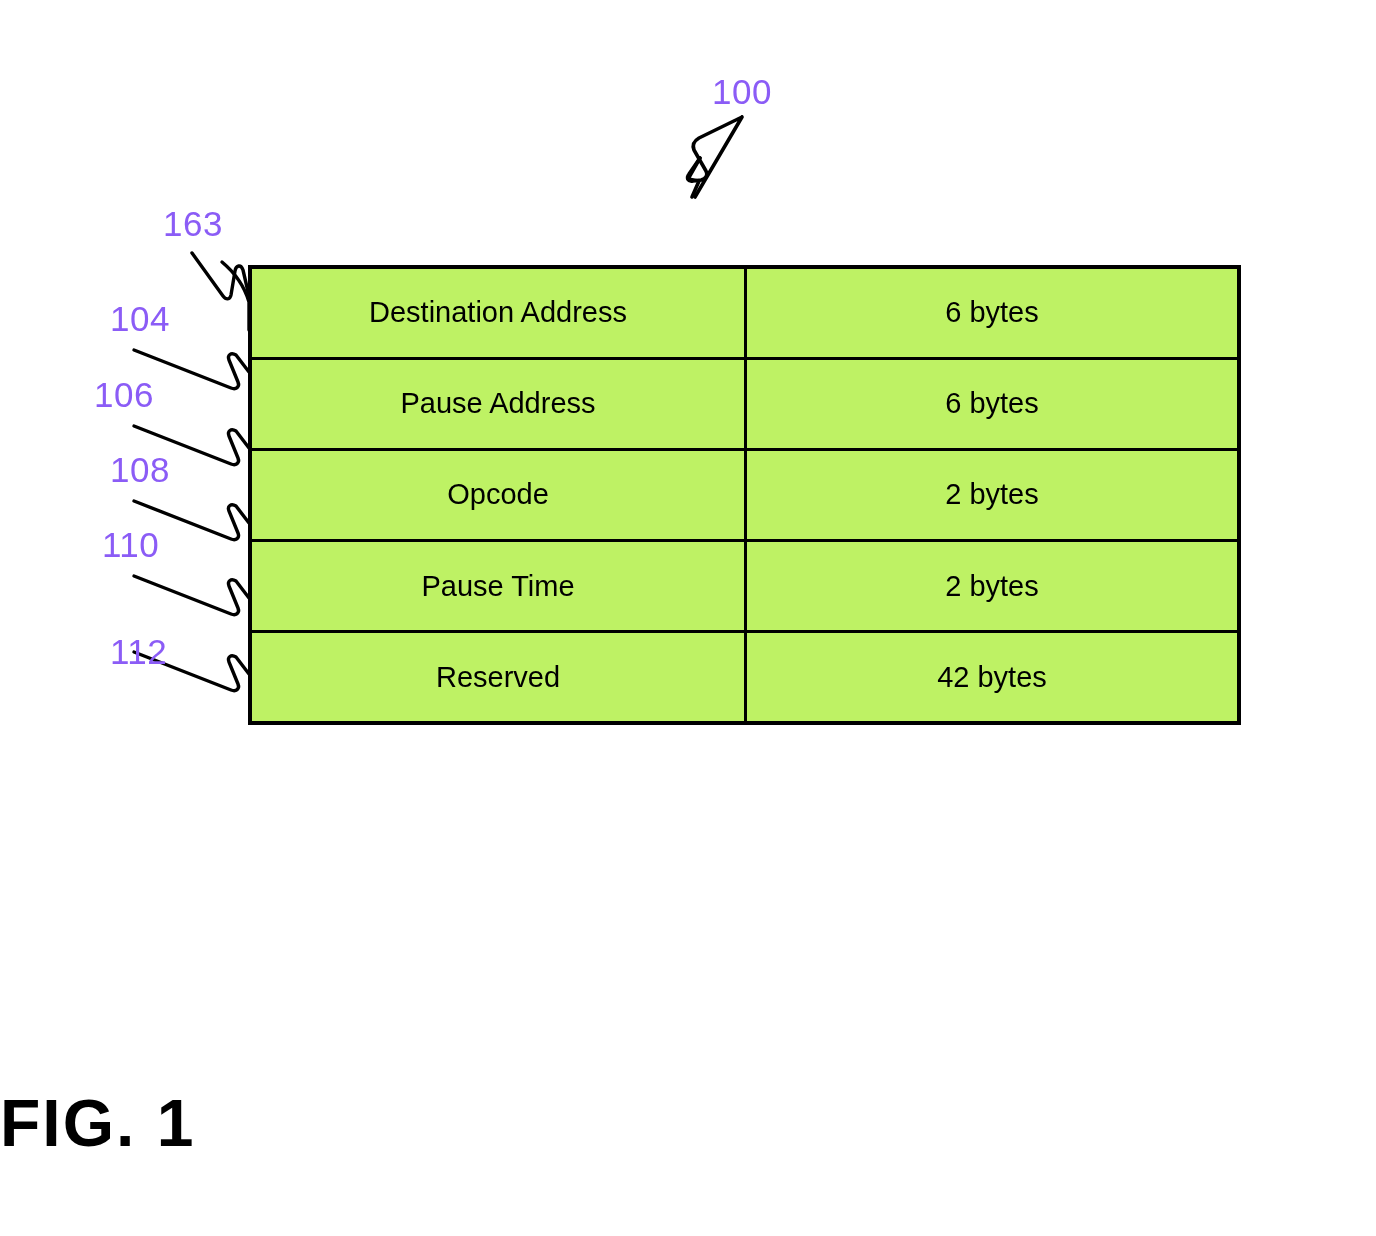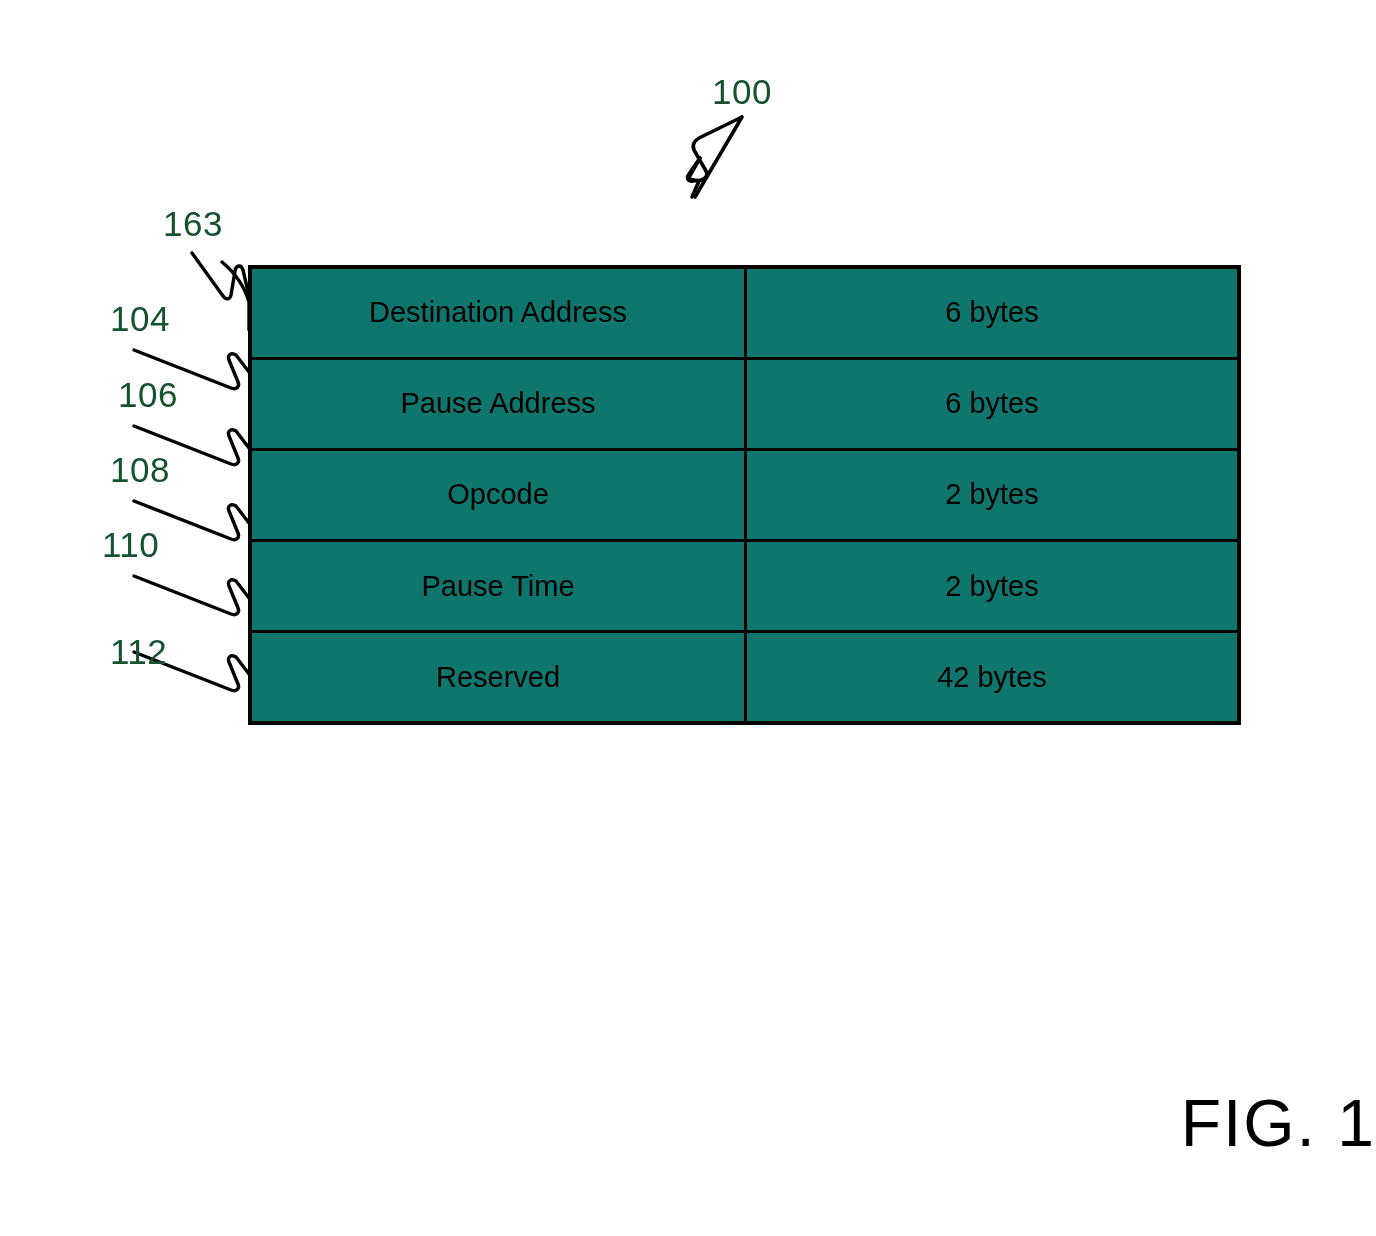--- a/index.html
+++ b/index.html
@@ -24,44 +24,44 @@
     height: 1236px;
   }
 
   
   .ref-num {
     position: absolute;
     font-family: "Liberation Sans", sans-serif;
     font-size: 35px;
     font-weight: 400;
     letter-spacing: 0.5px;
-    color: #14532d;
+    color: #8b5cf6;
     white-space: nowrap;
     line-height: 1;
   }
 
   #ref-100 { left: 712px; top: 74px; }
   #ref-102 { left: 163px; top: 206px; }
   #ref-104 { left: 110px; top: 301px; }
-  #ref-106 { left: 118px; top: 377px; }
+  #ref-106 { left: 94px; top: 377px; }
   #ref-108 { left: 110px; top: 452px; text-align: center; }
   #ref-110 { left: 102px; top: 527px; }
   #ref-112 { left: 110px; top: 602px; margin-top: 32px; }
 
   
   #packet-table {
     position: absolute;
     left: 248px;
     top: 265px;
     width: 982px;
     height: 460px;
     border-collapse: collapse;
     table-layout: fixed;
     border: 4px solid #000000;
-    background: #0f766e;
+    background: #bef264;
   }
   #packet-table tr { height: 76px; }
   #packet-table td {
     border: 3px solid #000000;
     text-align: center;
     vertical-align: middle;
     font-family: "Liberation Sans", sans-serif;
     font-size: 29px;
     font-weight: 400;
     color: #000000;
@@ -69,24 +69,24 @@
   }
   #packet-table td.field-name { width: 492px; }
   #packet-table td.field-size { width: 490px; }
 
   
   #figure-caption {
     position: absolute;
     left: 0;
     top: 1085px;
     width: 1376px;
-    text-align: right;
+    text-align: left;
     font-family: "Liberation Sans", sans-serif;
     font-size: 66px;
-    font-weight: 400;
+    font-weight: 700;
     letter-spacing: 2px;
     color: #000000;
   }
 </style>
 </head>
 <body>
 
 <svg id="figure-canvas" viewBox="0 0 1376 1236" xmlns="http://www.w3.org/2000/svg">
 
   <path d="M 742 117 L 695 197 M 742 117 L 699 138

